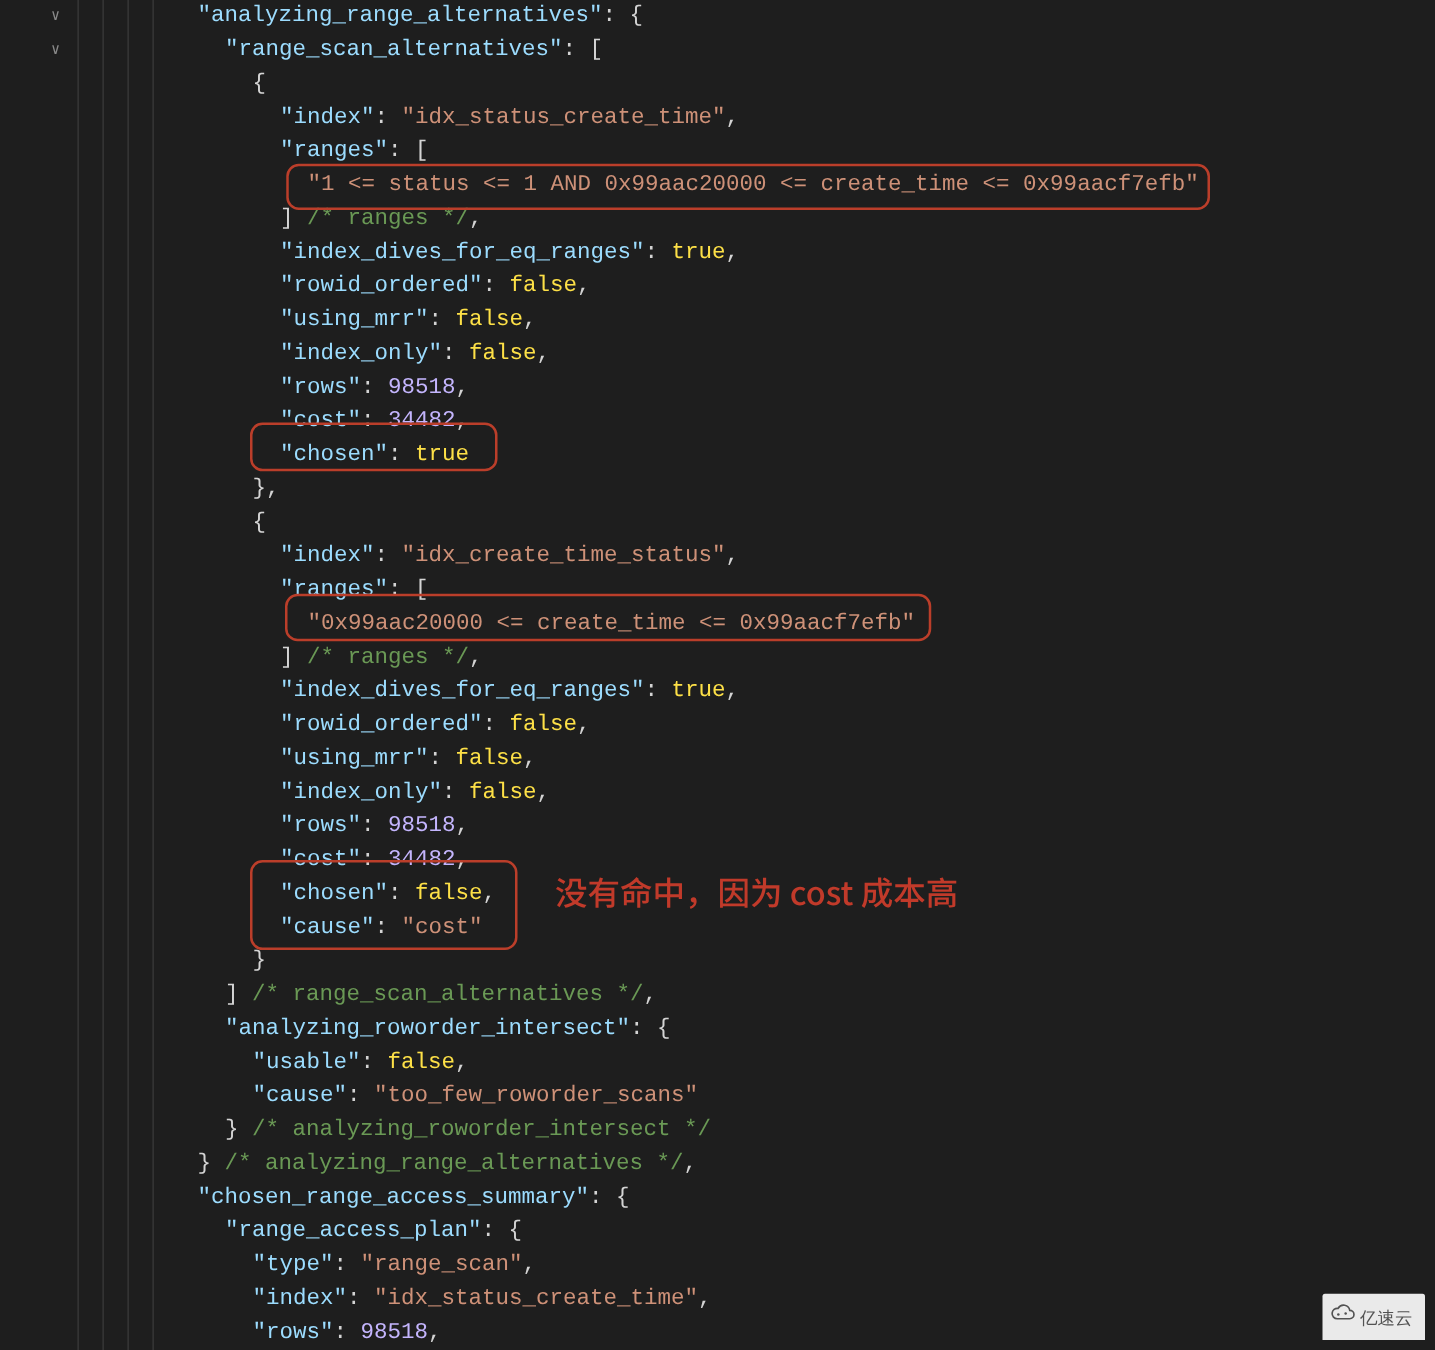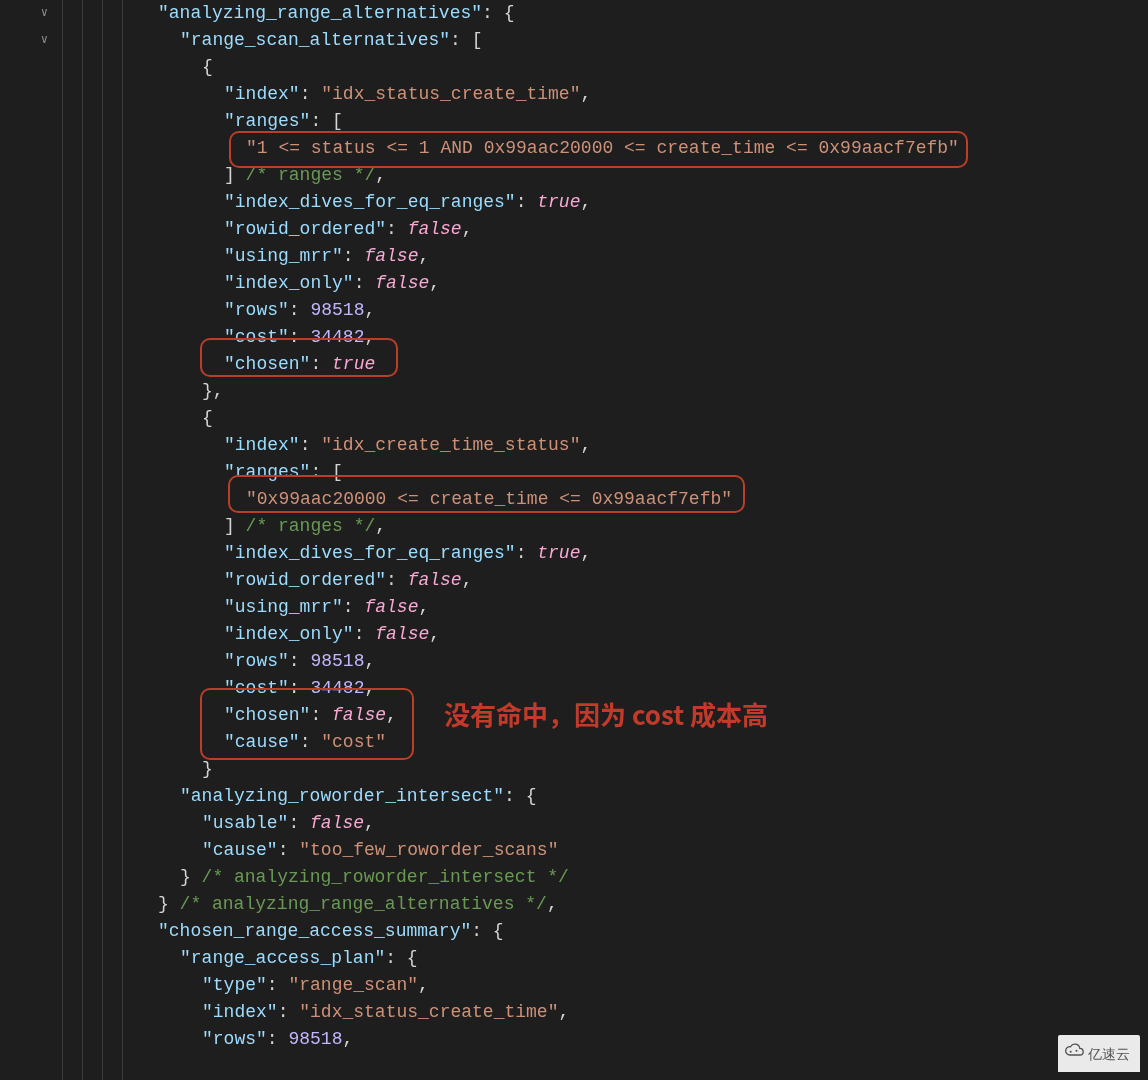--- a/index.html
+++ b/index.html
@@ -51,21 +51,21 @@
     padding-top:0;
   }
   .line{
     height:27px;white-space:nowrap;
     position:relative;
   }
   .str  {color:#ce9178;}
   .key  {color:#9cdcfe;}
   .punc {color:#d4d4d4;}
   .num  {color:#c4b5fd;}
-  .bool {color:#f9a8d4;font-style:italic;}
+  .bool {color:#fde047;}
   .cmt  {color:#6a9955;}
   .hlbox{
     position:absolute;
     border:2.5px solid #bb3e2a;
     border-radius:10px;
     pointer-events:none;
   }
   .annot{
     position:absolute;
     color:#c13a2a;
@@ -175,20 +175,21 @@
       <div class="line" style="padding-left: 88px;"><span class="punc">] </span><span class="cmt">/* ranges */</span><span class="punc">,</span></div>
       <div class="line" style="padding-left: 88px;"><span class="key">"index_dives_for_eq_ranges"</span><span class="punc">: </span><span class="bool">true</span><span class="punc">,</span></div>
       <div class="line" style="padding-left: 88px;"><span class="key">"rowid_ordered"</span><span class="punc">: </span><span class="bool">false</span><span class="punc">,</span></div>
       <div class="line" style="padding-left: 88px;"><span class="key">"using_mrr"</span><span class="punc">: </span><span class="bool">false</span><span class="punc">,</span></div>
       <div class="line" style="padding-left: 88px;"><span class="key">"index_only"</span><span class="punc">: </span><span class="bool">false</span><span class="punc">,</span></div>
       <div class="line" style="padding-left: 88px;"><span class="key">"rows"</span><span class="punc">: </span><span class="num">98518</span><span class="punc">,</span></div>
       <div class="line" style="padding-left: 88px;"><span class="key">"cost"</span><span class="punc">: </span><span class="num">34482</span><span class="punc">,</span></div>
       <div class="line" style="padding-left: 88px;"><span class="key">"chosen"</span><span class="punc">: </span><span class="bool">false</span><span class="punc">,</span></div>
       <div class="line" style="padding-left: 88px;"><span class="key">"cause"</span><span class="punc">: </span><span class="str">"cost"</span></div>
       <div class="line" style="padding-left: 66px;"><span class="punc">}</span></div>
+      <div class="line" style="padding-left: 44px;"><span class="punc">] </span><span class="cmt">/* range_scan_alternatives */</span><span class="punc">,</span></div>
       <div class="line" style="padding-left: 44px;"><span class="key">"analyzing_roworder_intersect"</span><span class="punc">: {</span></div>
       <div class="line" style="padding-left: 66px;"><span class="key">"usable"</span><span class="punc">: </span><span class="bool">false</span><span class="punc">,</span></div>
       <div class="line" style="padding-left: 66px;"><span class="key">"cause"</span><span class="punc">: </span><span class="str">"too_few_roworder_scans"</span></div>
       <div class="line" style="padding-left: 44px;"><span class="punc">} </span><span class="cmt">/* analyzing_roworder_intersect */</span></div>
       <div class="line" style="padding-left: 22px;"><span class="punc">} </span><span class="cmt">/* analyzing_range_alternatives */</span><span class="punc">,</span></div>
       <div class="line" style="padding-left: 22px;"><span class="key">"chosen_range_access_summary"</span><span class="punc">: {</span></div>
       <div class="line" style="padding-left: 44px;"><span class="key">"range_access_plan"</span><span class="punc">: {</span></div>
       <div class="line" style="padding-left: 66px;"><span class="key">"type"</span><span class="punc">: </span><span class="str">"range_scan"</span><span class="punc">,</span></div>
       <div class="line" style="padding-left: 66px;"><span class="key">"index"</span><span class="punc">: </span><span class="str">"idx_status_create_time"</span><span class="punc">,</span></div>
       <div class="line" style="padding-left: 66px;"><span class="key">"rows"</span><span class="punc">: </span><span class="num">98518</span><span class="punc">,</span></div>
@@ -196,21 +197,21 @@
 
 </div>
 
 <div id="hl-container">
     <div class="hlbox" style="top: 131px; left: 229px; width: 735px; height: 33px;"></div>
     <div class="hlbox" style="top: 338px; left: 200px; width: 194px; height: 35px;"></div>
     <div class="hlbox" style="top: 475px; left: 228px; width: 513px; height: 34px;"></div>
     <div class="hlbox" style="top: 688px; left: 200px; width: 210px; height: 68px;"></div>
   </div>
 
-<div class="annot" id="annot-el" style="top: 700px; left: 444px; font-weight: bold;">没有命中，因为 cost 成本高</div>
+<div class="annot" id="annot-el" style="top: 700px; left: 444px;">没有命中，因为 cost 成本高</div>
 
 <div class="watermark">
   <svg width="20" height="18" viewBox="0 0 24 20">
     <path fill="none" stroke="#555" stroke-width="1.6" d="M7 16a5 5 0 1 1 .8-9.94A6 6 0 0 1 19 8a4 4 0 0 1 0 8H7z"></path>
     <circle cx="8" cy="12" r="1.2" fill="#555"></circle>
     <circle cx="15" cy="11" r="1.2" fill="#555"></circle>
   </svg>
   <span>亿速云</span>
 </div>
 

